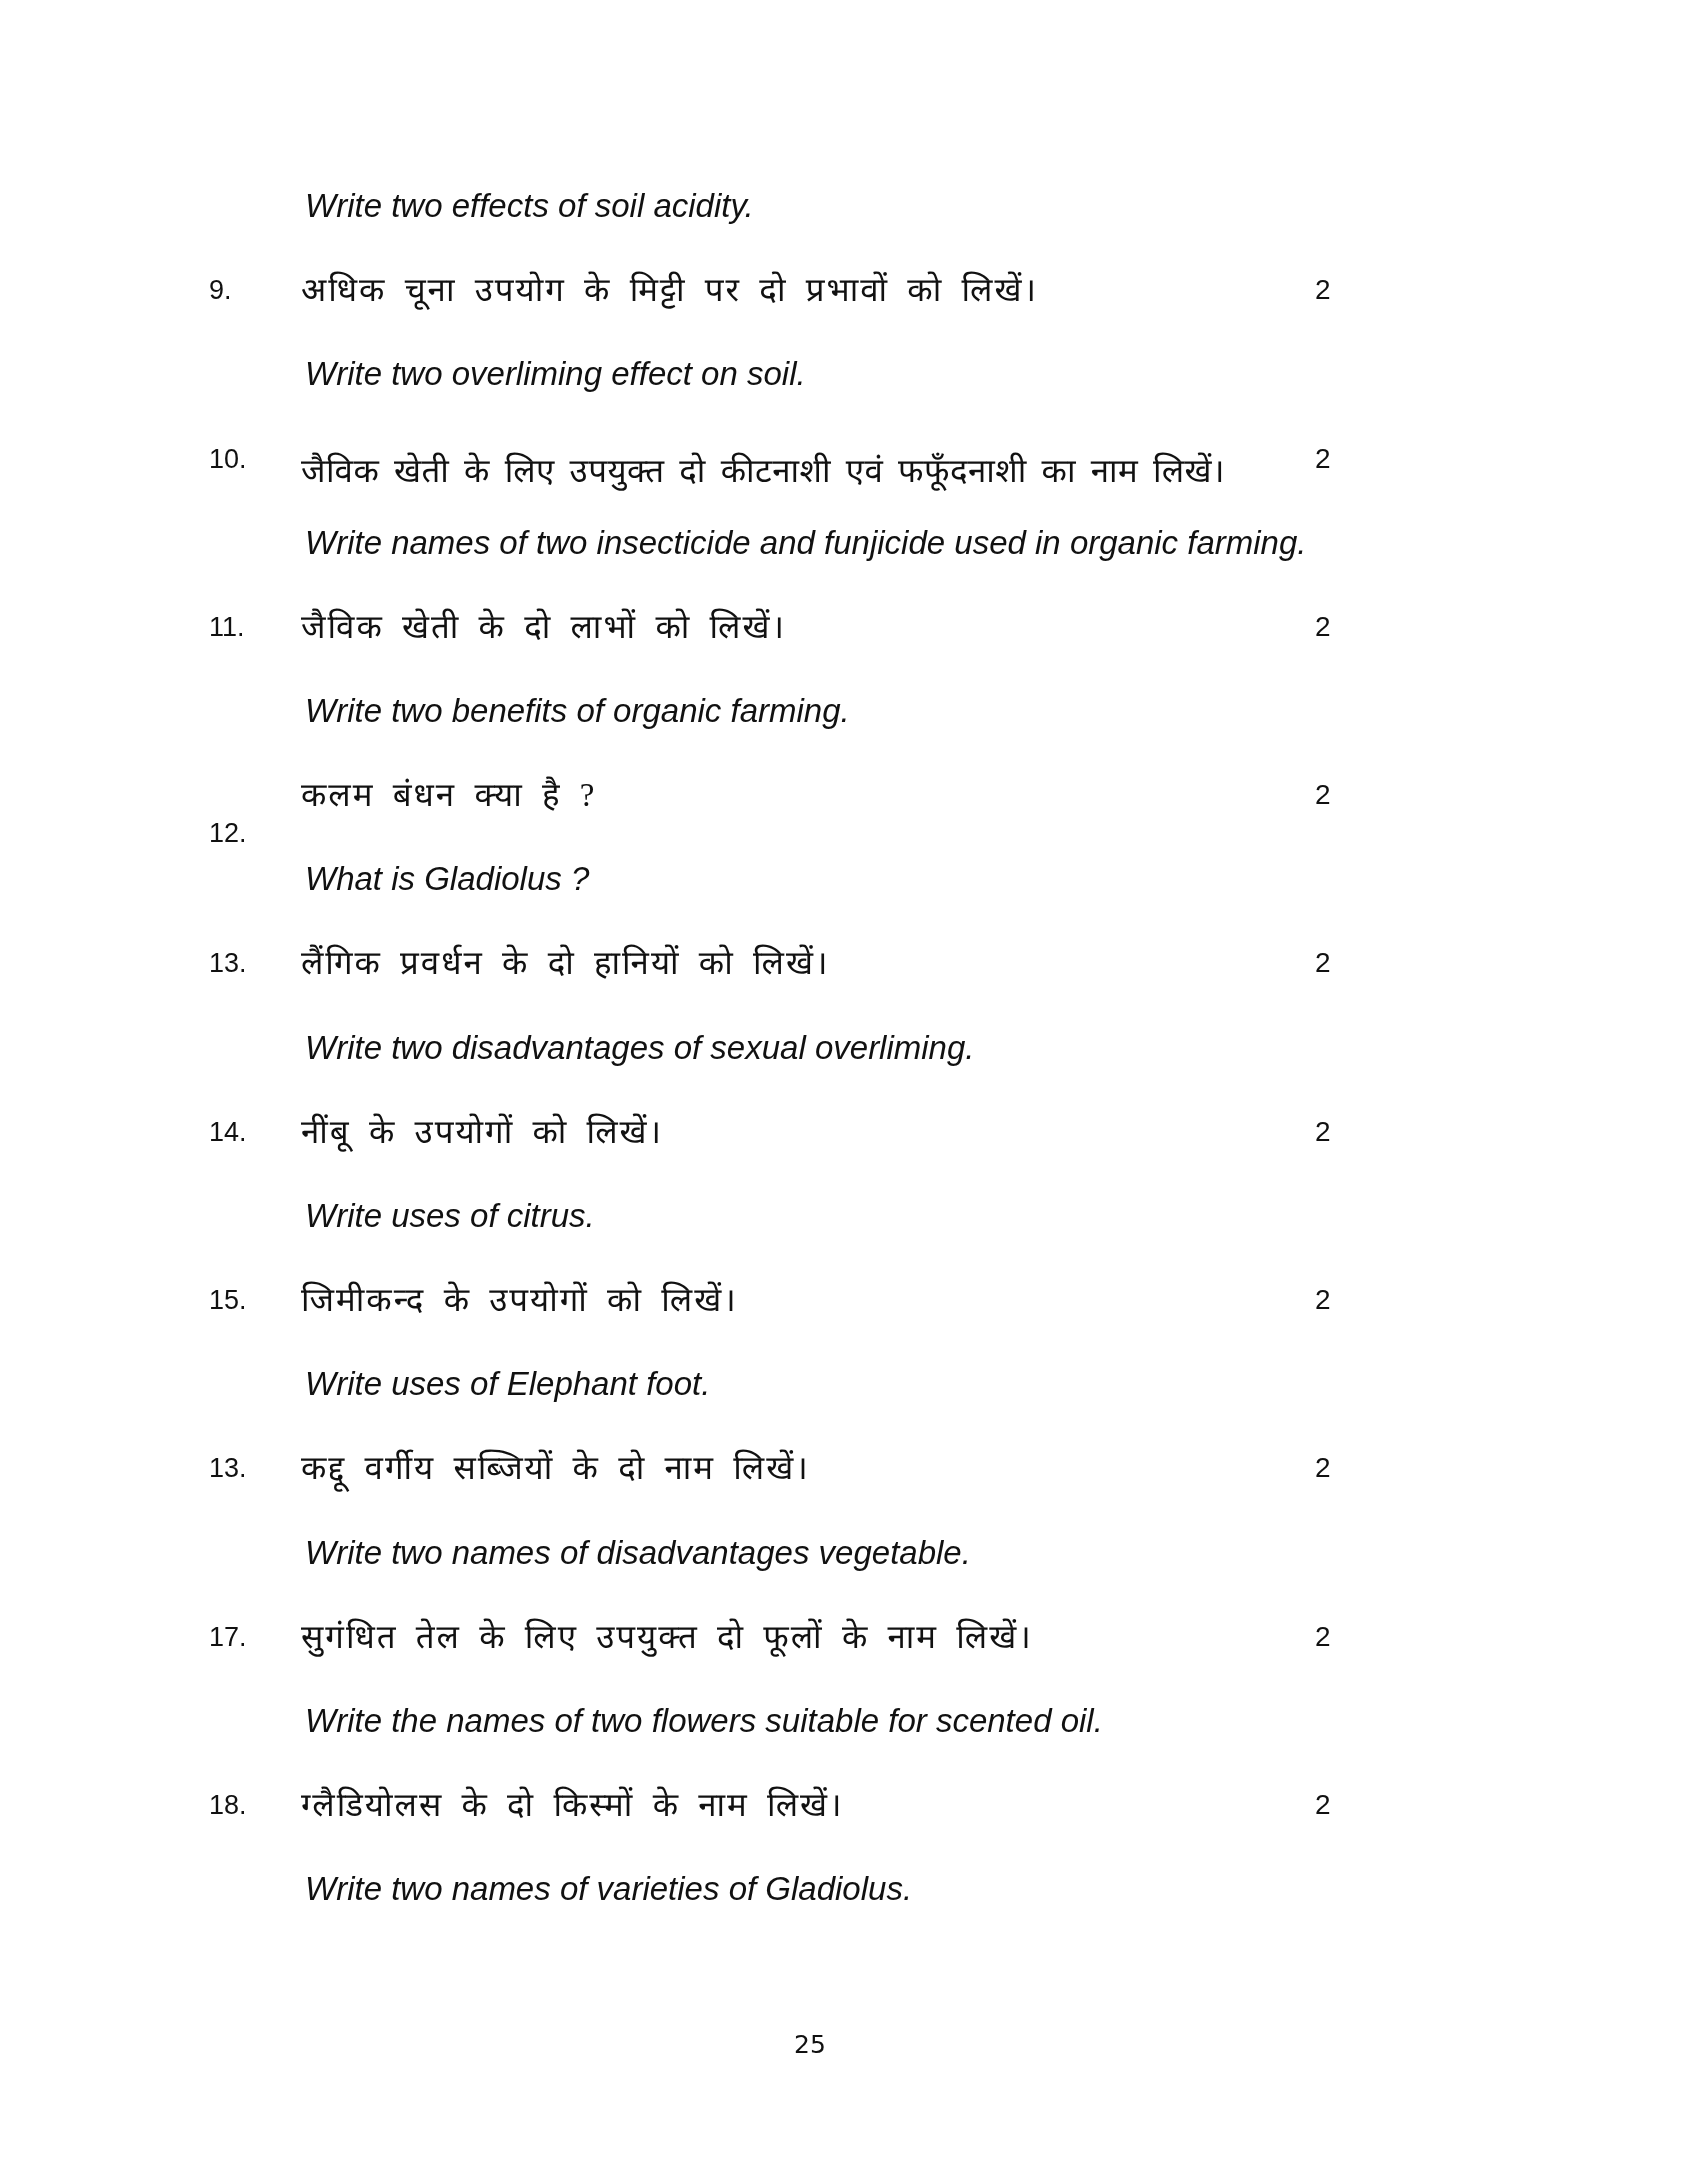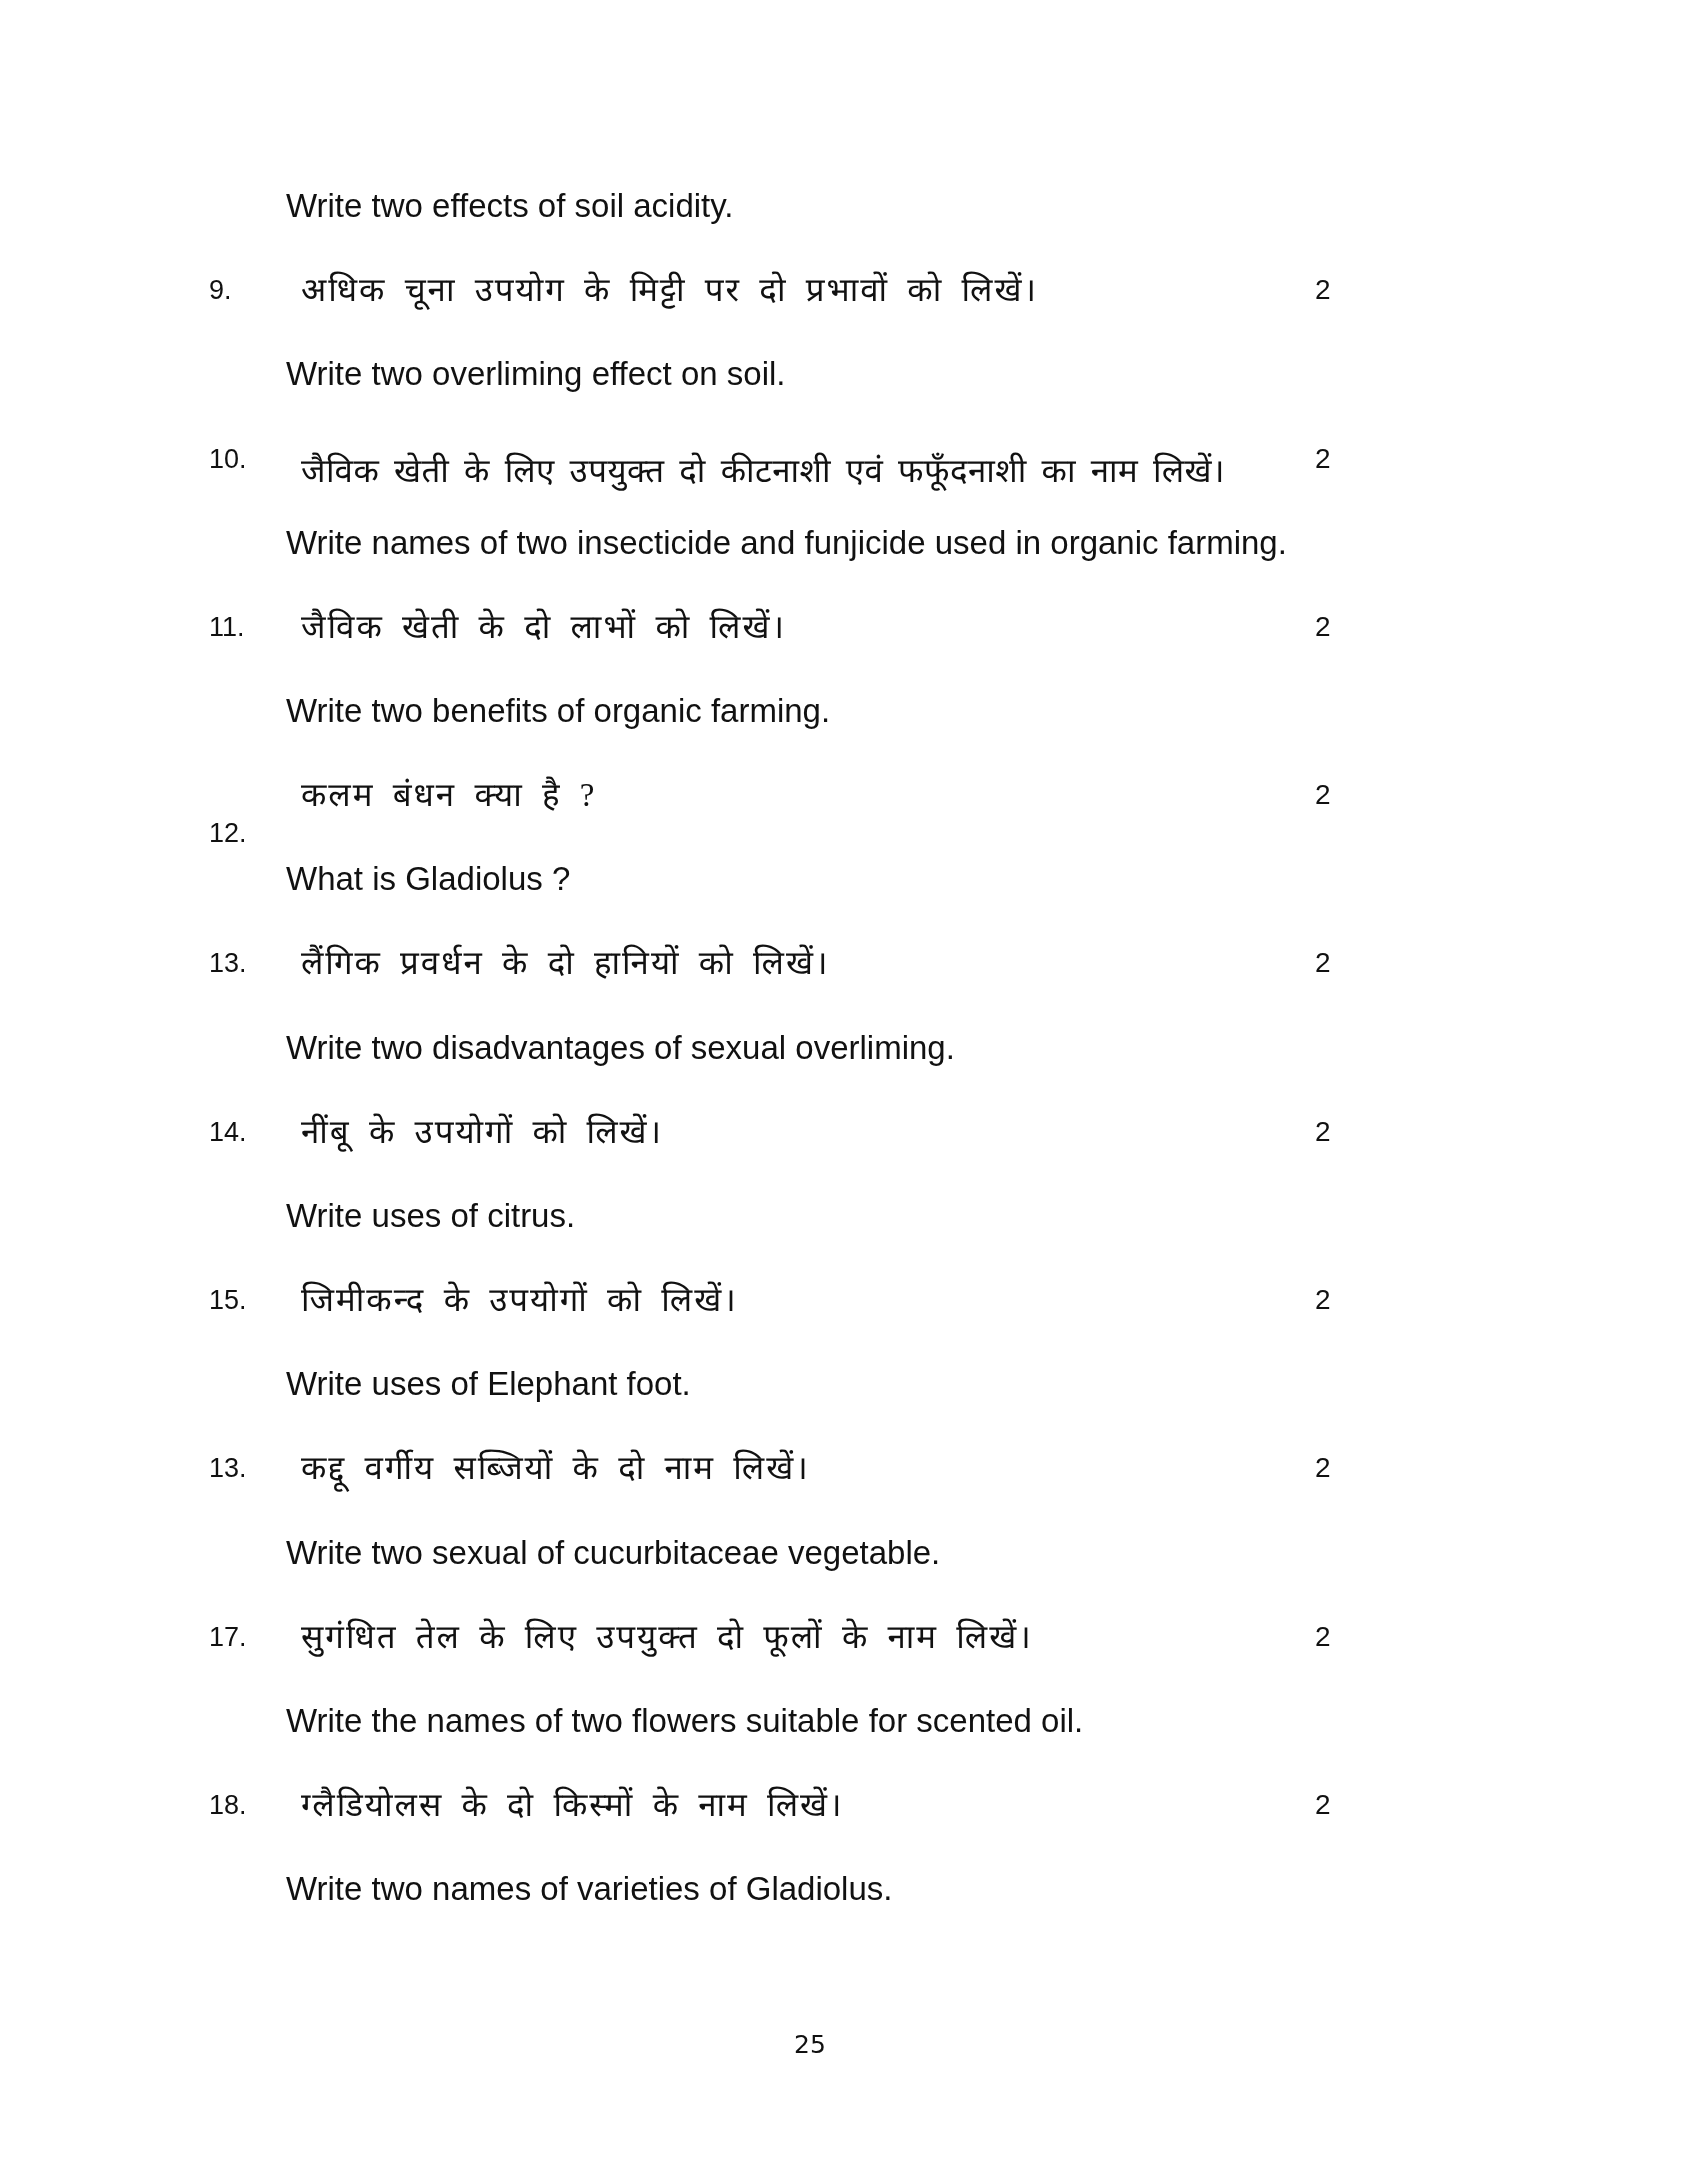--- a/index.html
+++ b/index.html
@@ -3,21 +3,21 @@
 <meta charset="utf-8">
 <style>
   html, body { margin: 0; padding: 0; background: #ffffff; }
   body { width: 1683px; height: 2178px; position: relative; overflow: hidden;
          font-family: "Liberation Sans", "DejaVu Sans", sans-serif; color: #111; }
   .line { position: absolute; font-size: 33px; line-height: 40px; white-space: nowrap; }
   .qnum { position: absolute; left: 209px; font-size: 27px; line-height: 40px; }
   .hindi { position: absolute; left: 301px; font-size: 33px; line-height: 40px; white-space: nowrap;
            font-family: Liberation Serif, serif; letter-spacing: 2px; word-spacing: 8px; }
   .marks { position: absolute; left: 1315px; font-size: 28px; line-height: 40px; }
-  .en { left: 286px; }
+  .en { left: 305px; font-style: italic; }
   .pageno { position: absolute; left: 794px; top: 2000px; font-size: 25px; line-height: 30px;
             font-family: "DejaVu Sans", sans-serif; margin-top: 30px; }
 </style>
 </head>
 <body>
 
 <div>
 
   <div class="line en" style="top:186px">Write two effects of soil acidity.</div>
 
@@ -67,21 +67,21 @@
     <span class="qnum" style="top:1280px">15.</span>
     <span class="hindi" style="top:1280px">जिमीकन्द के उपयोगों को लिखें।</span>
     <span class="marks" style="top:1280px">2</span>
     <div class="line en" style="top:1364px">Write uses of Elephant foot.</div>
   </div>
 
   <div>
     <span class="qnum" style="top:1448px">13.</span>
     <span class="hindi" style="top:1448px">कद्दू वर्गीय सब्जियों के दो नाम लिखें।</span>
     <span class="marks" style="top:1448px">2</span>
-    <div class="line en" style="top:1533px">Write two sexual of cucurbitaceae vegetable.</div>
+    <div class="line en" style="top:1533px">Write two names of disadvantages vegetable.</div>
   </div>
 
   <div>
     <span class="qnum" style="top:1617px">17.</span>
     <span class="hindi" style="top:1617px">सुगंधित तेल के लिए उपयुक्त दो फूलों के नाम लिखें।</span>
     <span class="marks" style="top:1617px">2</span>
     <div class="line en" style="top:1701px">Write the names of two flowers suitable for scented oil.</div>
   </div>
 
   <div>

